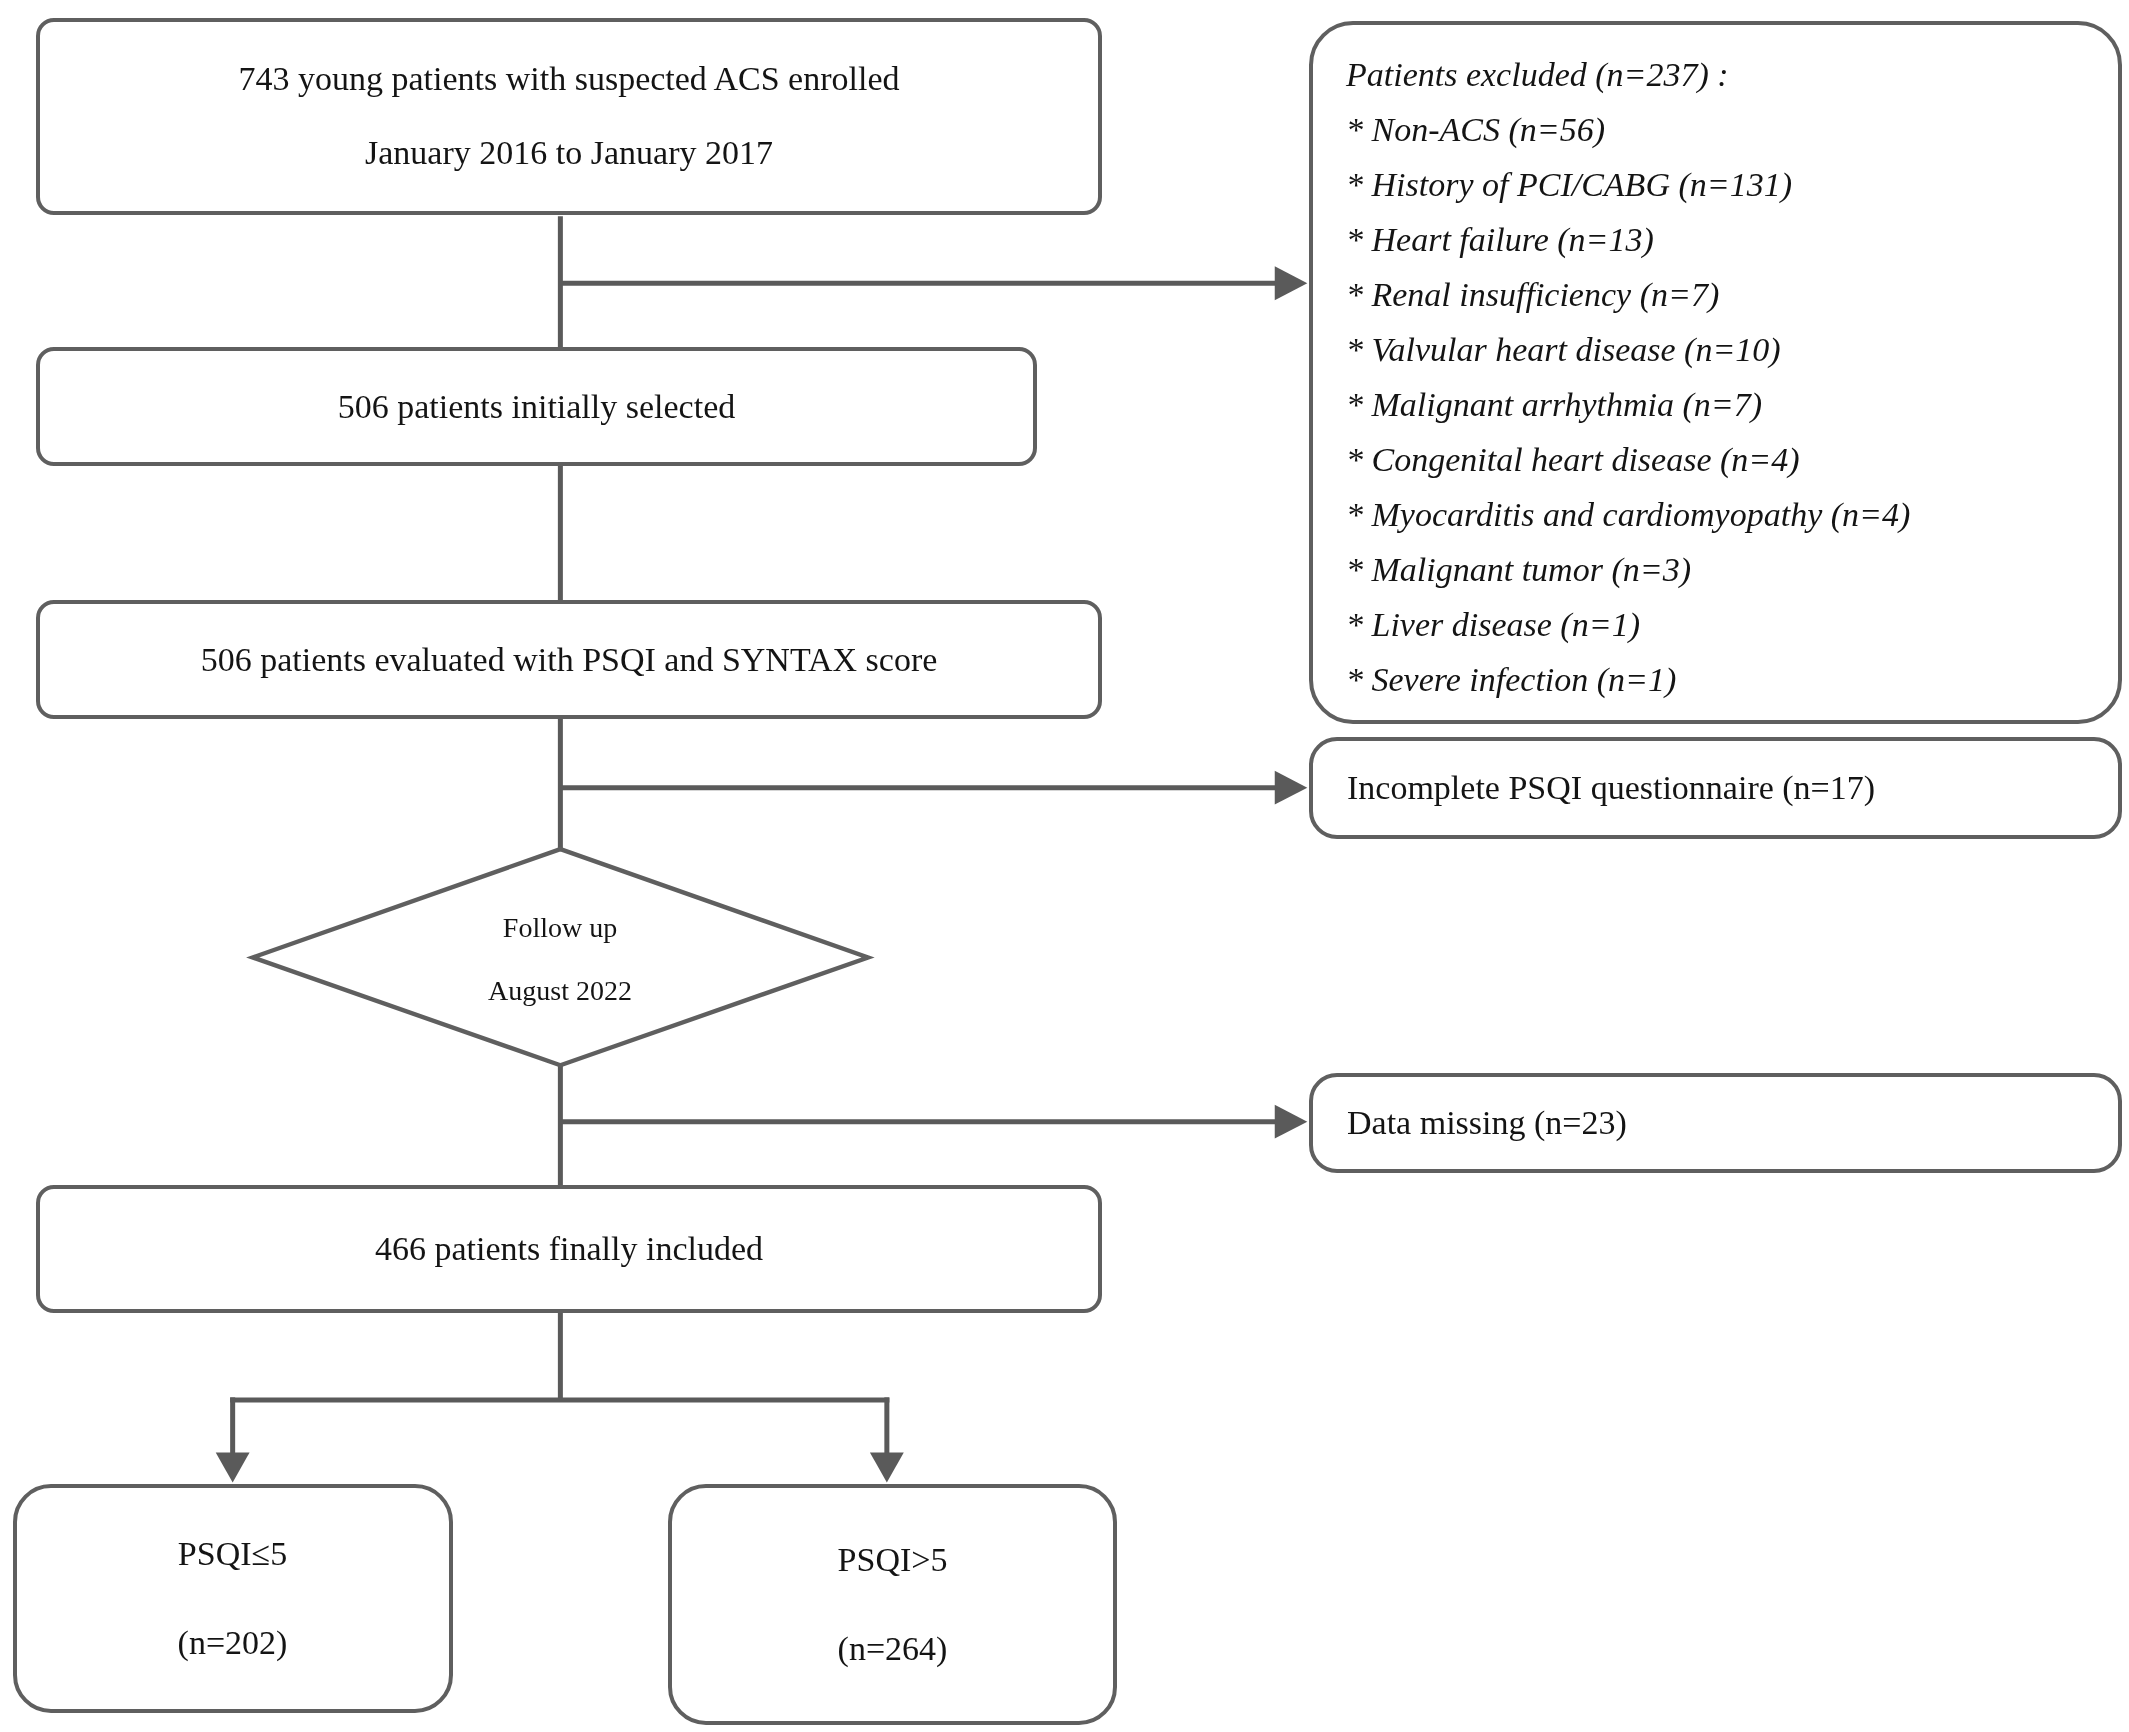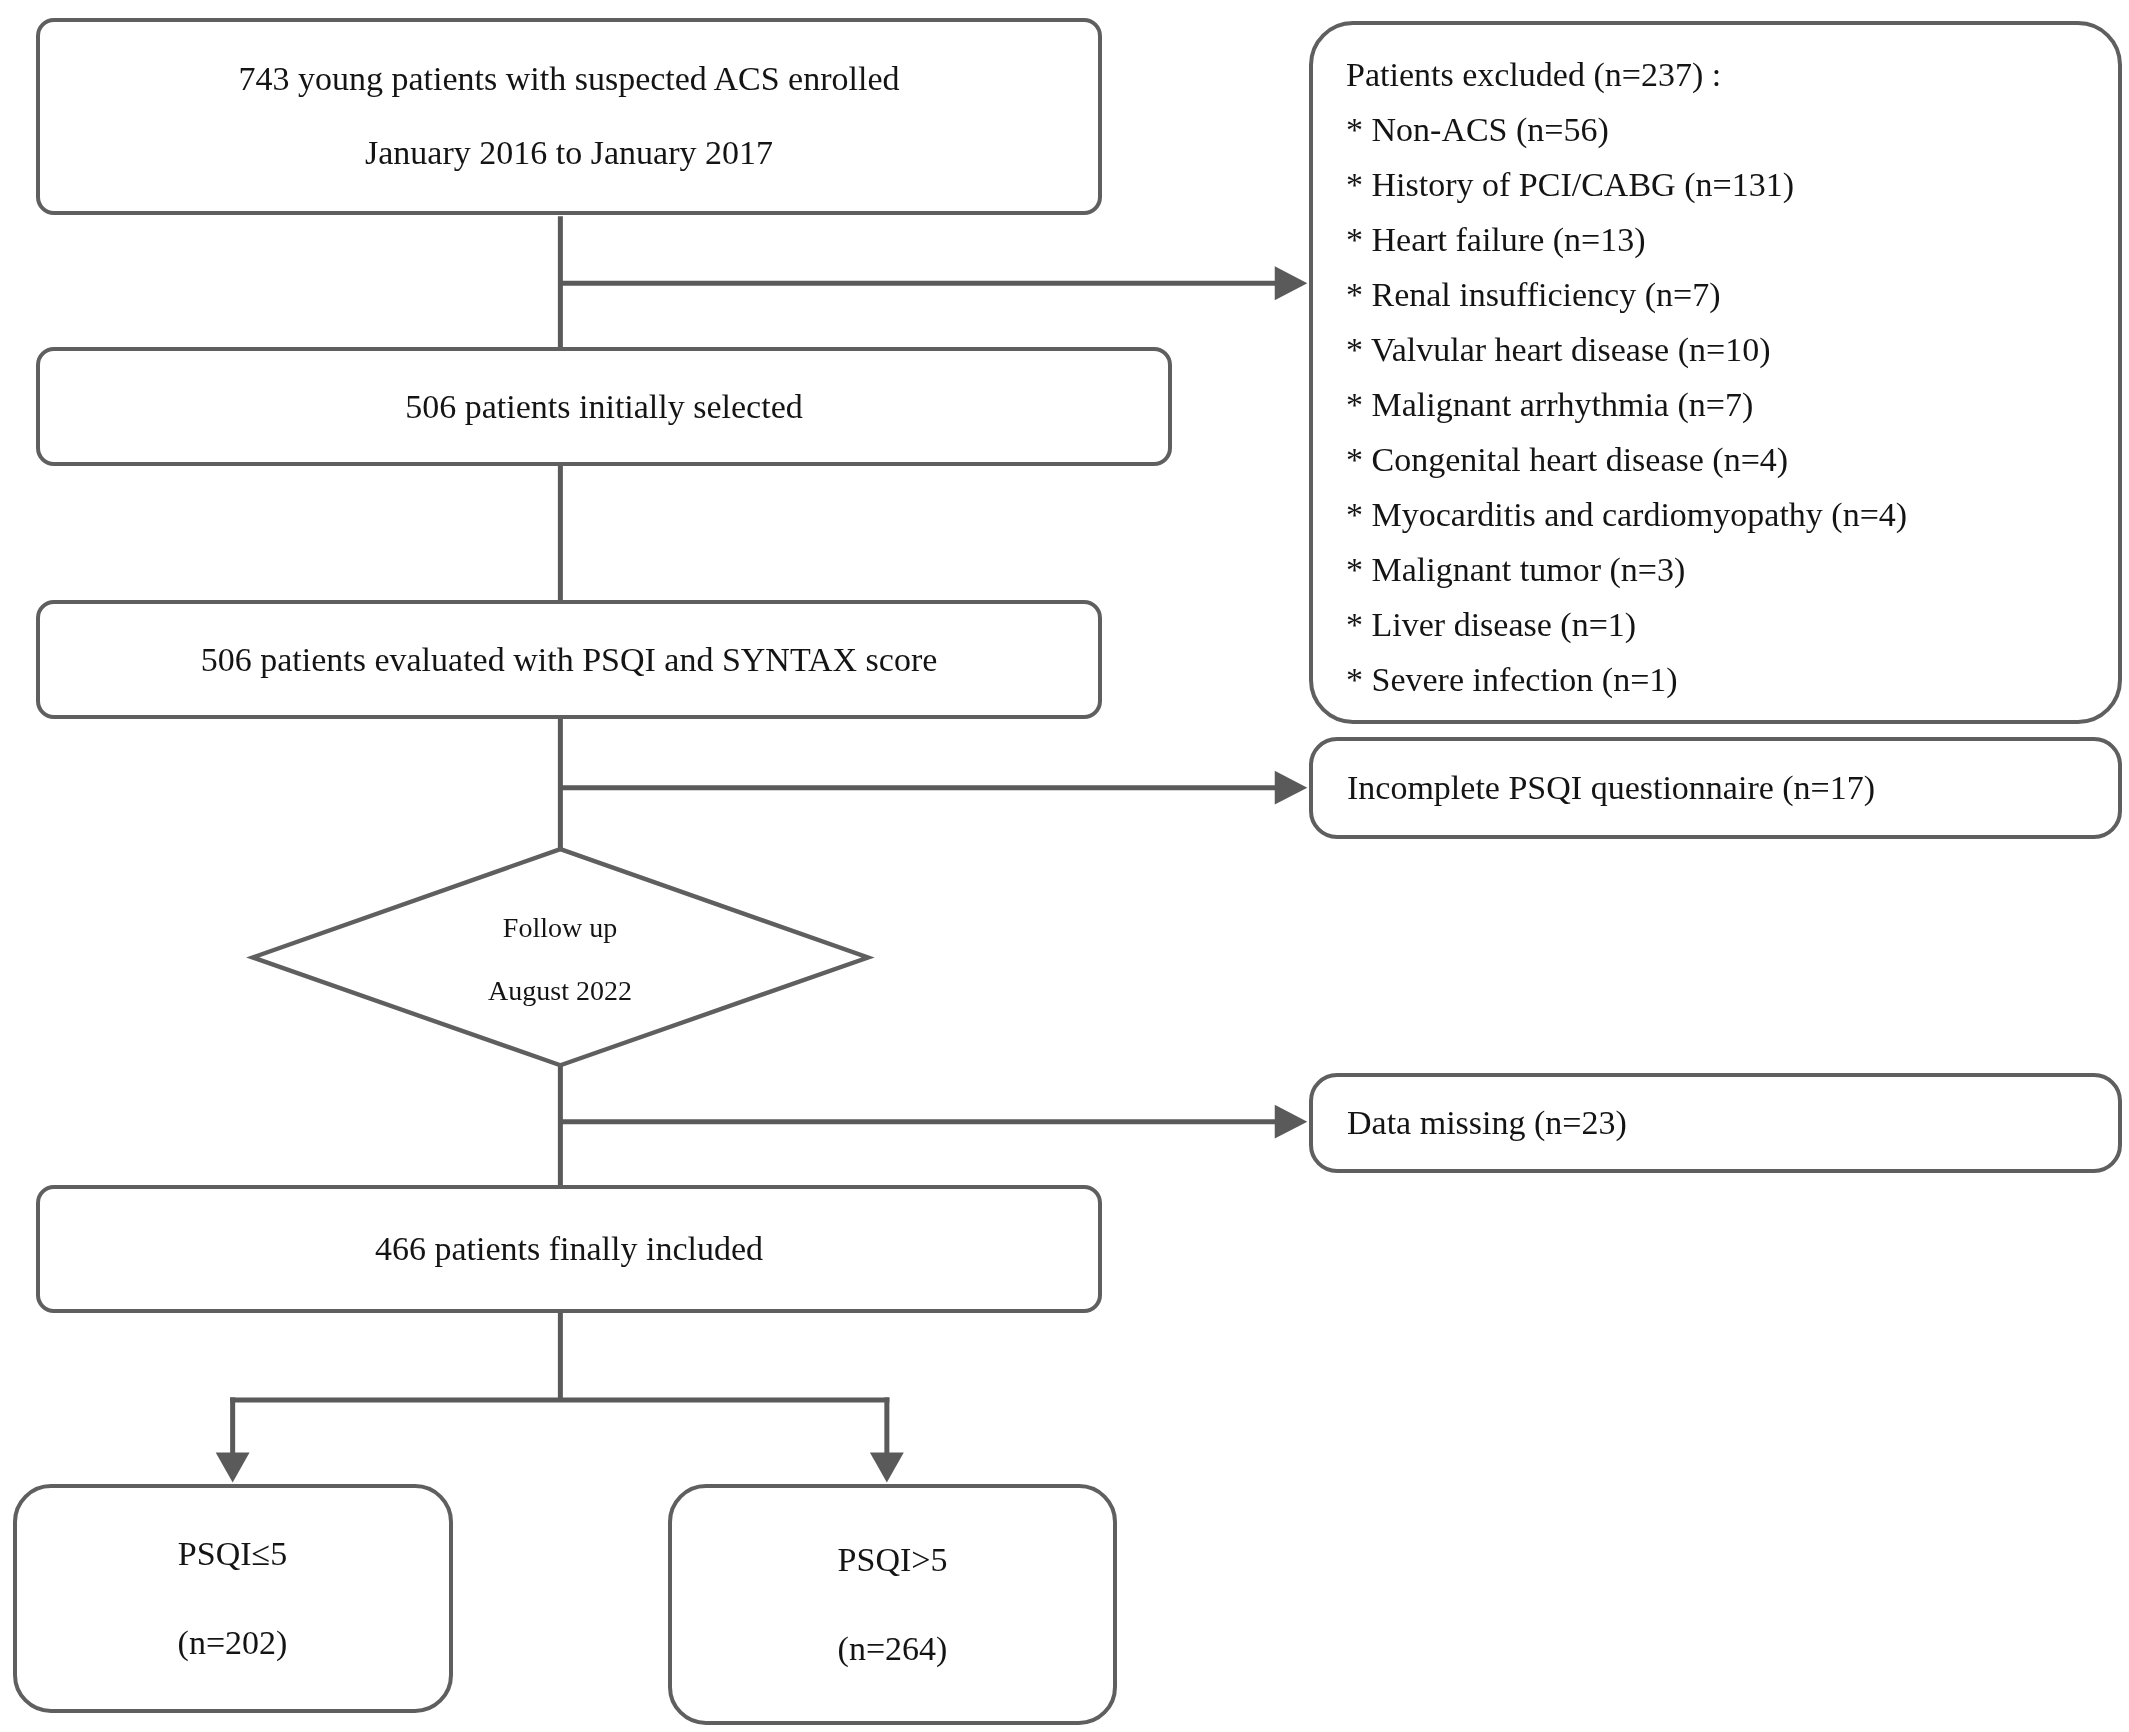--- a/index.html
+++ b/index.html
@@ -34,22 +34,23 @@
   .box.main{border-radius:18px;}
   .box.side{border-radius:28px;align-items:flex-start;text-align:left;padding-left:34px;padding-right:11px;}
   .box.small{border-radius:38px;}
   .box-enrolled{left:36px;top:17.6px;width:1066px;height:197px;gap:24px;}
   .box-excluded{
     left:1309px;top:20.7px;width:813px;height:703px;
     border-radius:44px;
     justify-content:flex-start;align-items:flex-start;
     text-align:left;padding:22.6px 25px 0 33px;
     line-height:55px;
+    font-style:italic;
   }
-  .box-selected{left:36px;top:347px;width:1136px;height:119px;}
+  .box-selected{left:36px;top:347px;width:1001px;height:119px;}
   .box-evaluated{left:36px;top:600px;width:1066px;height:119px;}
   .box-incomplete{left:1309px;top:737px;width:813px;height:102px;}
   .box-datamissing{left:1309px;top:1073px;width:813px;height:100px;}
   .box-final{left:36px;top:1185px;width:1066px;height:128px;}
   .box-psqi-low{left:12.5px;top:1484px;width:440px;height:229px;gap:39px;}
   .box-psqi-high{left:668px;top:1484px;width:449px;height:241px;gap:39px;}
   .diamond-label{
     position:absolute;z-index:1;
     left:372px;top:884px;width:376px;height:149px;
     display:flex;flex-direction:column;align-items:center;justify-content:center;

